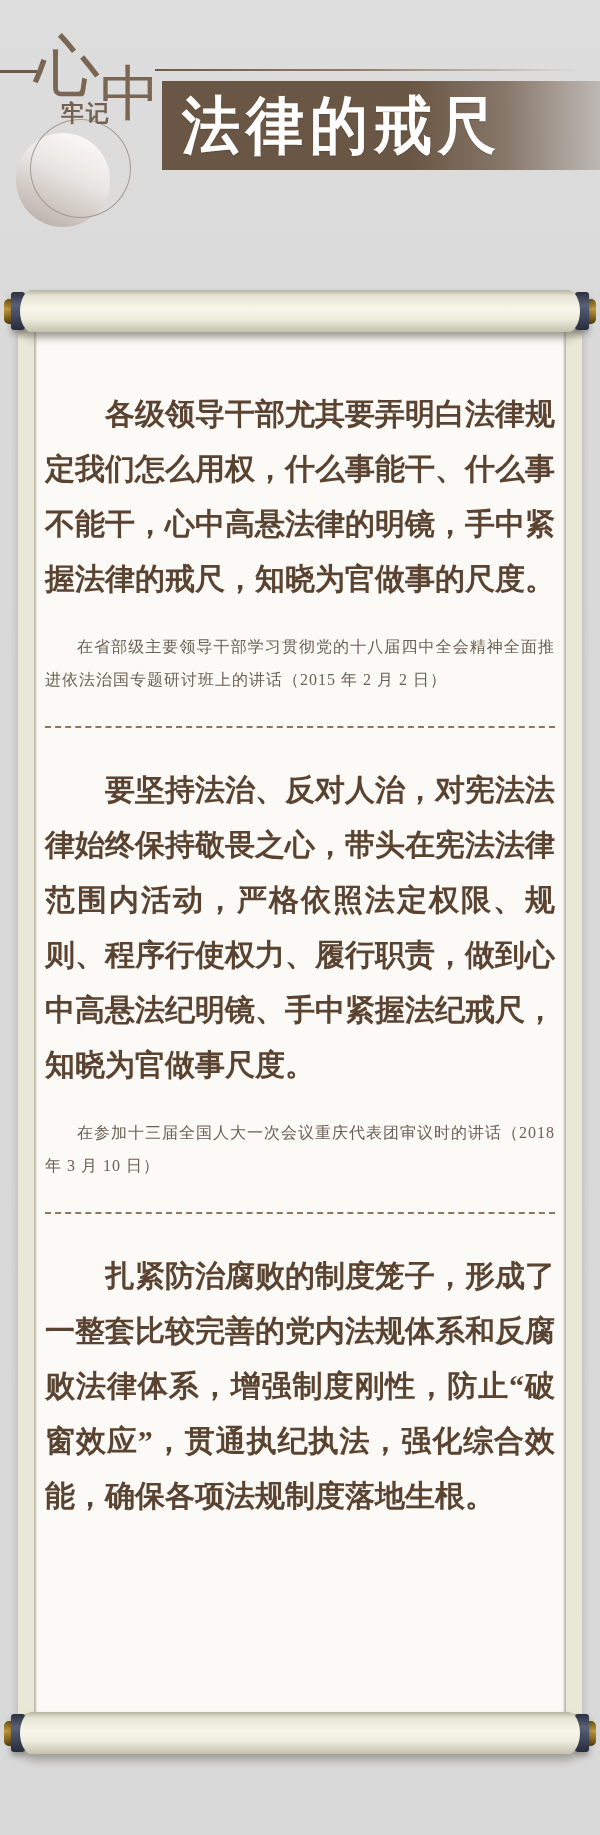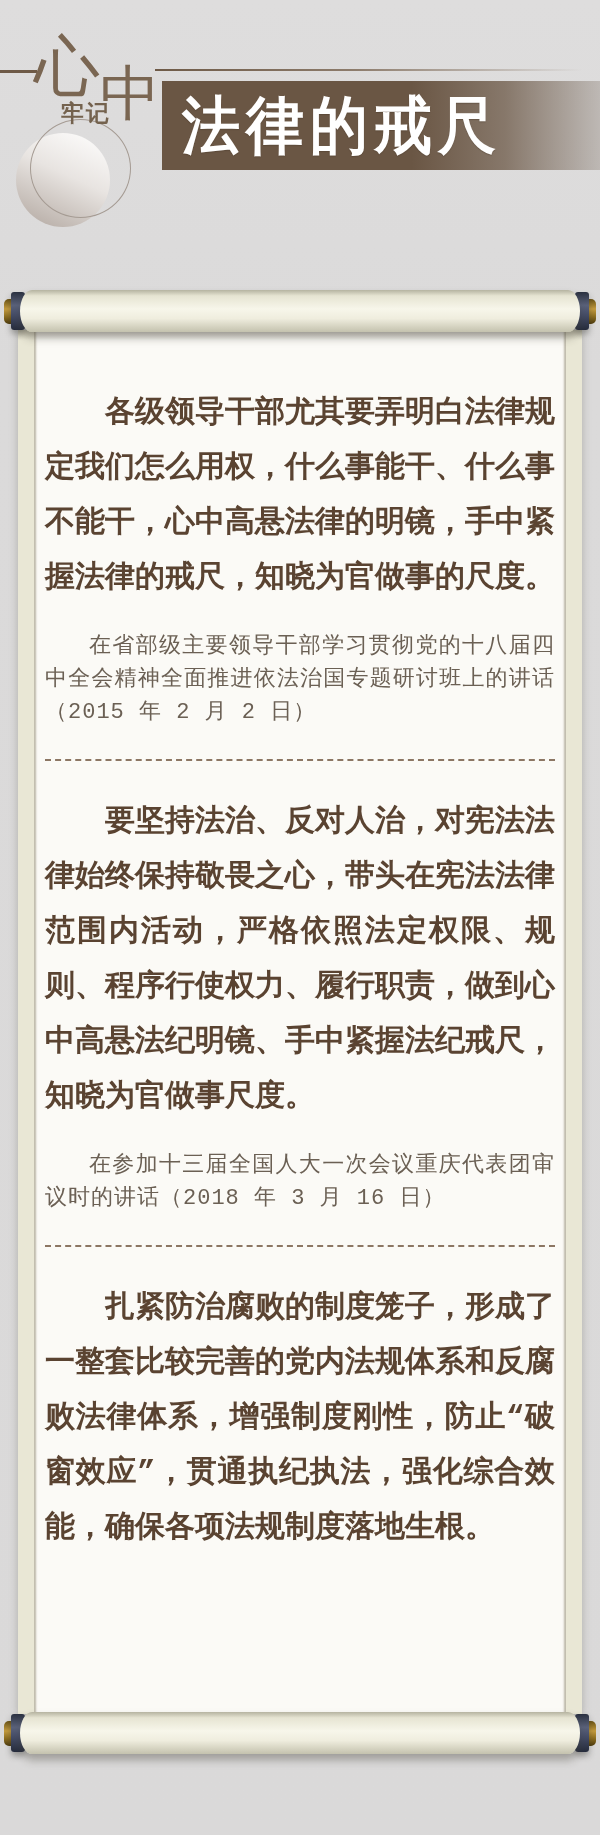--- a/index.html
+++ b/index.html
@@ -63,31 +63,30 @@
       inset -2px 0 2px rgba(140,133,108,0.55),
       0 2px 8px rgba(90,88,78,0.35);
   }
   .paper::before{
     content:"";position:absolute;left:-16px;right:-16px;top:0;height:10px;
     background:linear-gradient(rgba(115,110,92,0.30),rgba(115,110,92,0));
   }
   .paper-content{
     position:relative;
     padding:56px 11px 0 11px;
-    font-family:Liberation Mono, monospace;
   }
   .quote{
     margin:0;
     font-size:30px;line-height:55px;
     font-weight:bold;color:#5a4331;
     text-align:justify;text-indent:2em;
   }
   .source{
     margin:24px 0 0 0;
-    font-size:22px;line-height:33px;
+    font-size:16px;line-height:33px;
     color:#6b6054;letter-spacing:1px;
     text-align:justify;text-indent:2em;font-weight:400;
   }
   .divider{
     margin-top:30px;height:0;
     border-top:2px dashed #8c7663;
   }
   .quote.after-divider{margin-top:34px;}
   
   .roller{position:absolute;left:4px;width:592px;height:48px;}
@@ -132,21 +131,21 @@
 
   <div class="paper">
     <div class="paper-content">
 
       <p class="quote">各级领导干部尤其要弄明白法律规定我们怎么用权，什么事能干、什么事不能干，心中高悬法律的明镜，手中紧握法律的戒尺，知晓为官做事的尺度。</p>
       <p class="source">在省部级主要领导干部学习贯彻党的十八届四中全会精神全面推进依法治国专题研讨班上的讲话（2015 年 2 月 2 日）</p>
 
       <div class="divider"></div>
 
       <p class="quote after-divider">要坚持法治、反对人治，对宪法法律始终保持敬畏之心，带头在宪法法律范围内活动，严格依照法定权限、规则、程序行使权力、履行职责，做到心中高悬法纪明镜、手中紧握法纪戒尺，知晓为官做事尺度。</p>
-      <p class="source">在参加十三届全国人大一次会议重庆代表团审议时的讲话（2018 年 3 月 16 日）</p>
+      <p class="source">在参加十三届全国人大一次会议重庆代表团审议时的讲话（2018 年 3 月 10 日）</p>
 
       <div class="divider"></div>
 
       <p class="quote after-divider">扎紧防治腐败的制度笼子，形成了一整套比较完善的党内法规体系和反腐败法律体系，增强制度刚性，防止“破窗效应”，贯通执纪执法，强化综合效能，确保各项法规制度落地生根。</p>
 
     </div>
   </div>
 
   <div class="roller top">
     <div class="knob left"></div>

